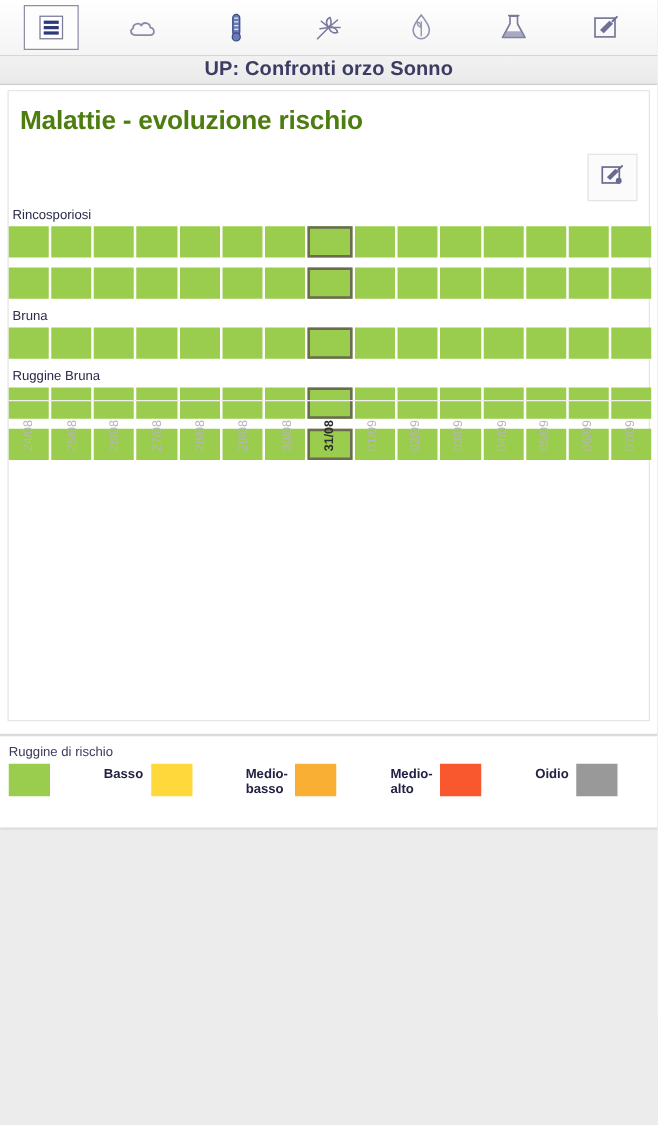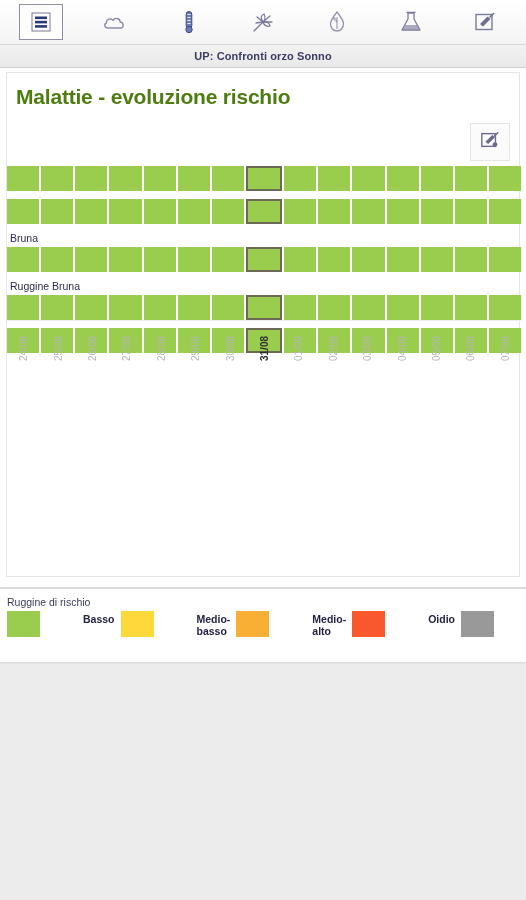--- a/index.html
+++ b/index.html
@@ -44,21 +44,21 @@
   
   .subheader {
     height: 22px;
     background: linear-gradient(#f2f2f2, #e9e9e9);
     border-bottom: 1px solid #d0d0d0;
     display: flex;
     align-items: center;
     justify-content: center;
   }
   .subheader-text {
-    font-size: 11px;
+    font-size: 16px;
     font-weight: bold;
     color: #3b3b63;
     letter-spacing: 0.1px;
   }
 
   
   .page {
     position: absolute;
     top: 68px;
     left: 0;
@@ -307,20 +307,21 @@
         <svg width="22" height="20" viewBox="0 0 24 22">
           <rect x="3" y="4" width="15" height="14" fill="none" stroke="#6a6a90" stroke-width="1.5"></rect>
           <path d="M7 13 L14.5 5.5 L17.5 8 L10 15.5 Z" fill="#6a6a90"></path>
           <path d="M20.5 3 L17 6.5" stroke="#6a6a90" stroke-width="1.7" stroke-linecap="round"></path>
           <circle cx="17.5" cy="16" r="2.6" fill="#6a6a90"></circle>
         </svg>
       </span>
     </div>
 
     <div class="rows">
+        <div class="row-label">Rincosporiosi</div>
         <div class="strip">
           <div class="cell" style="background: rgb(154, 205, 77);"></div>
           <div class="cell" style="background: rgb(154, 205, 77);"></div>
           <div class="cell" style="background: rgb(154, 205, 77);"></div>
           <div class="cell" style="background: rgb(154, 205, 77);"></div>
           <div class="cell" style="background: rgb(154, 205, 77);"></div>
           <div class="cell" style="background: rgb(154, 205, 77);"></div>
           <div class="cell" style="background: rgb(154, 205, 77);"></div>
           <div class="cell today" style="background: rgb(154, 205, 77);"></div>
           <div class="cell" style="background: rgb(154, 205, 77);"></div>

